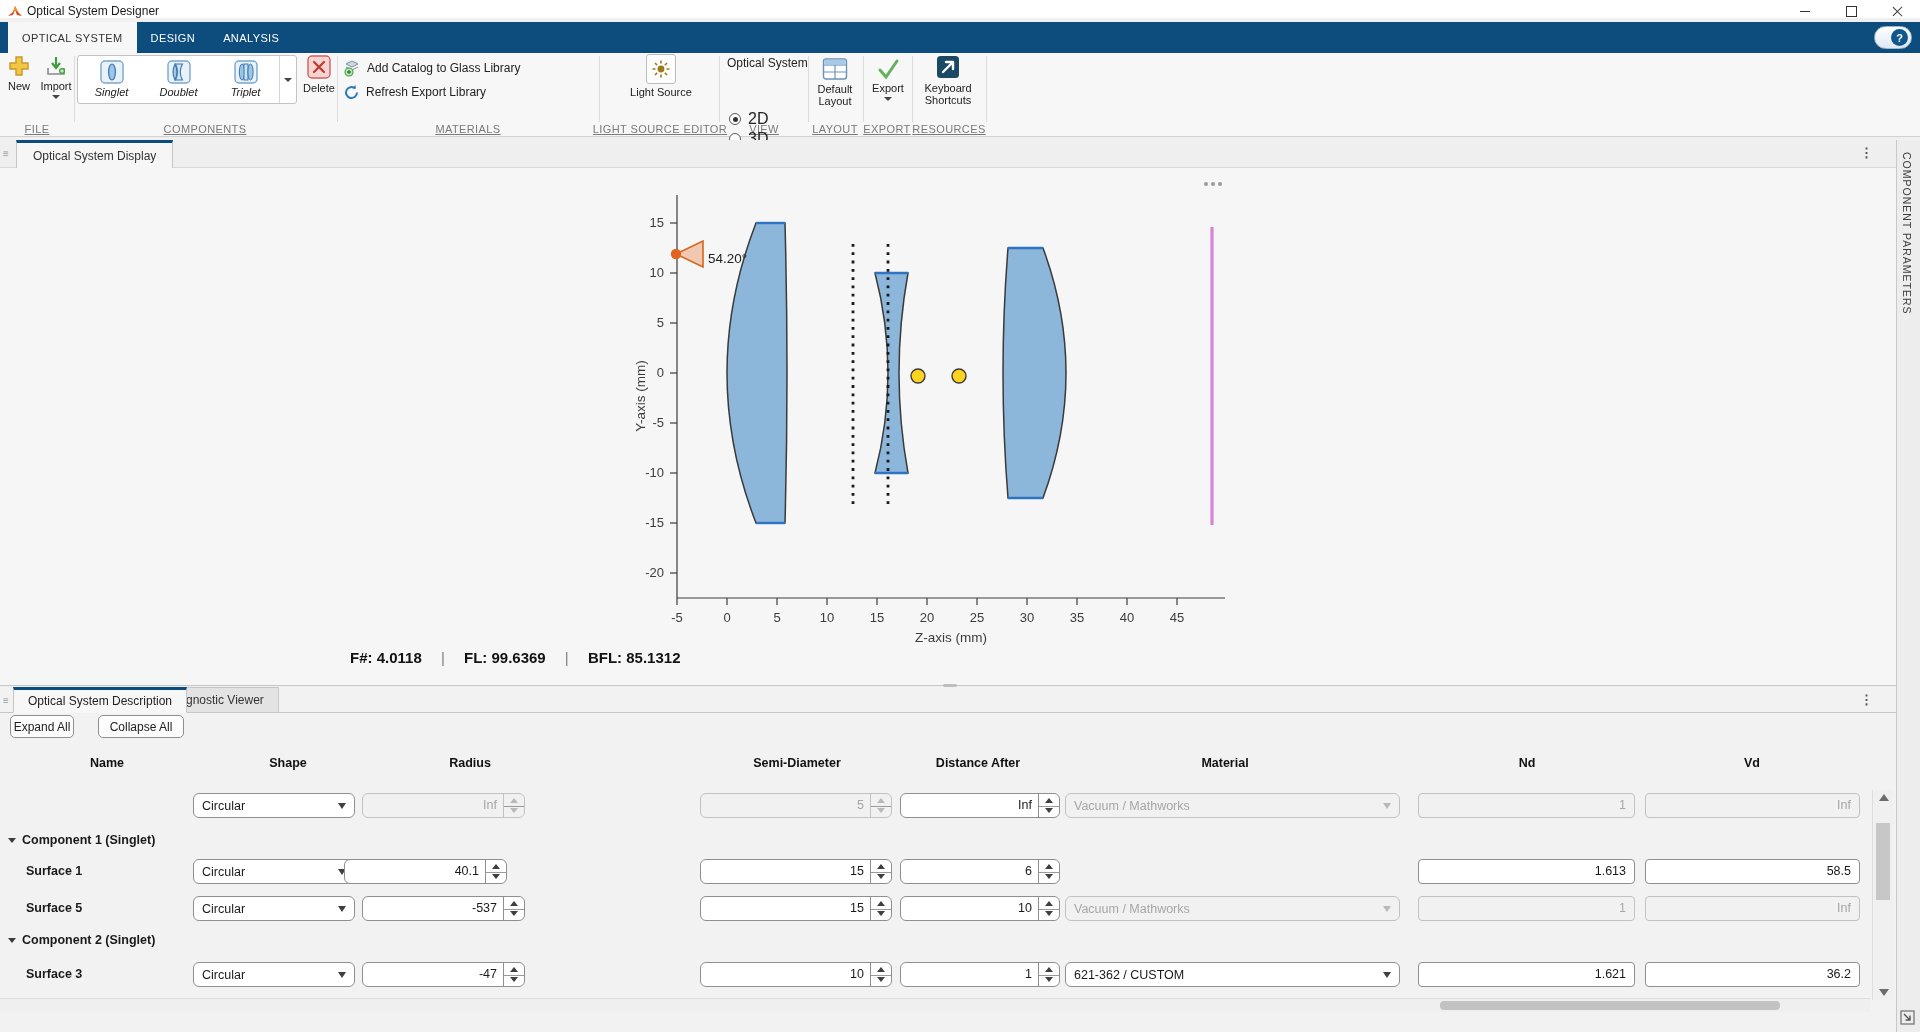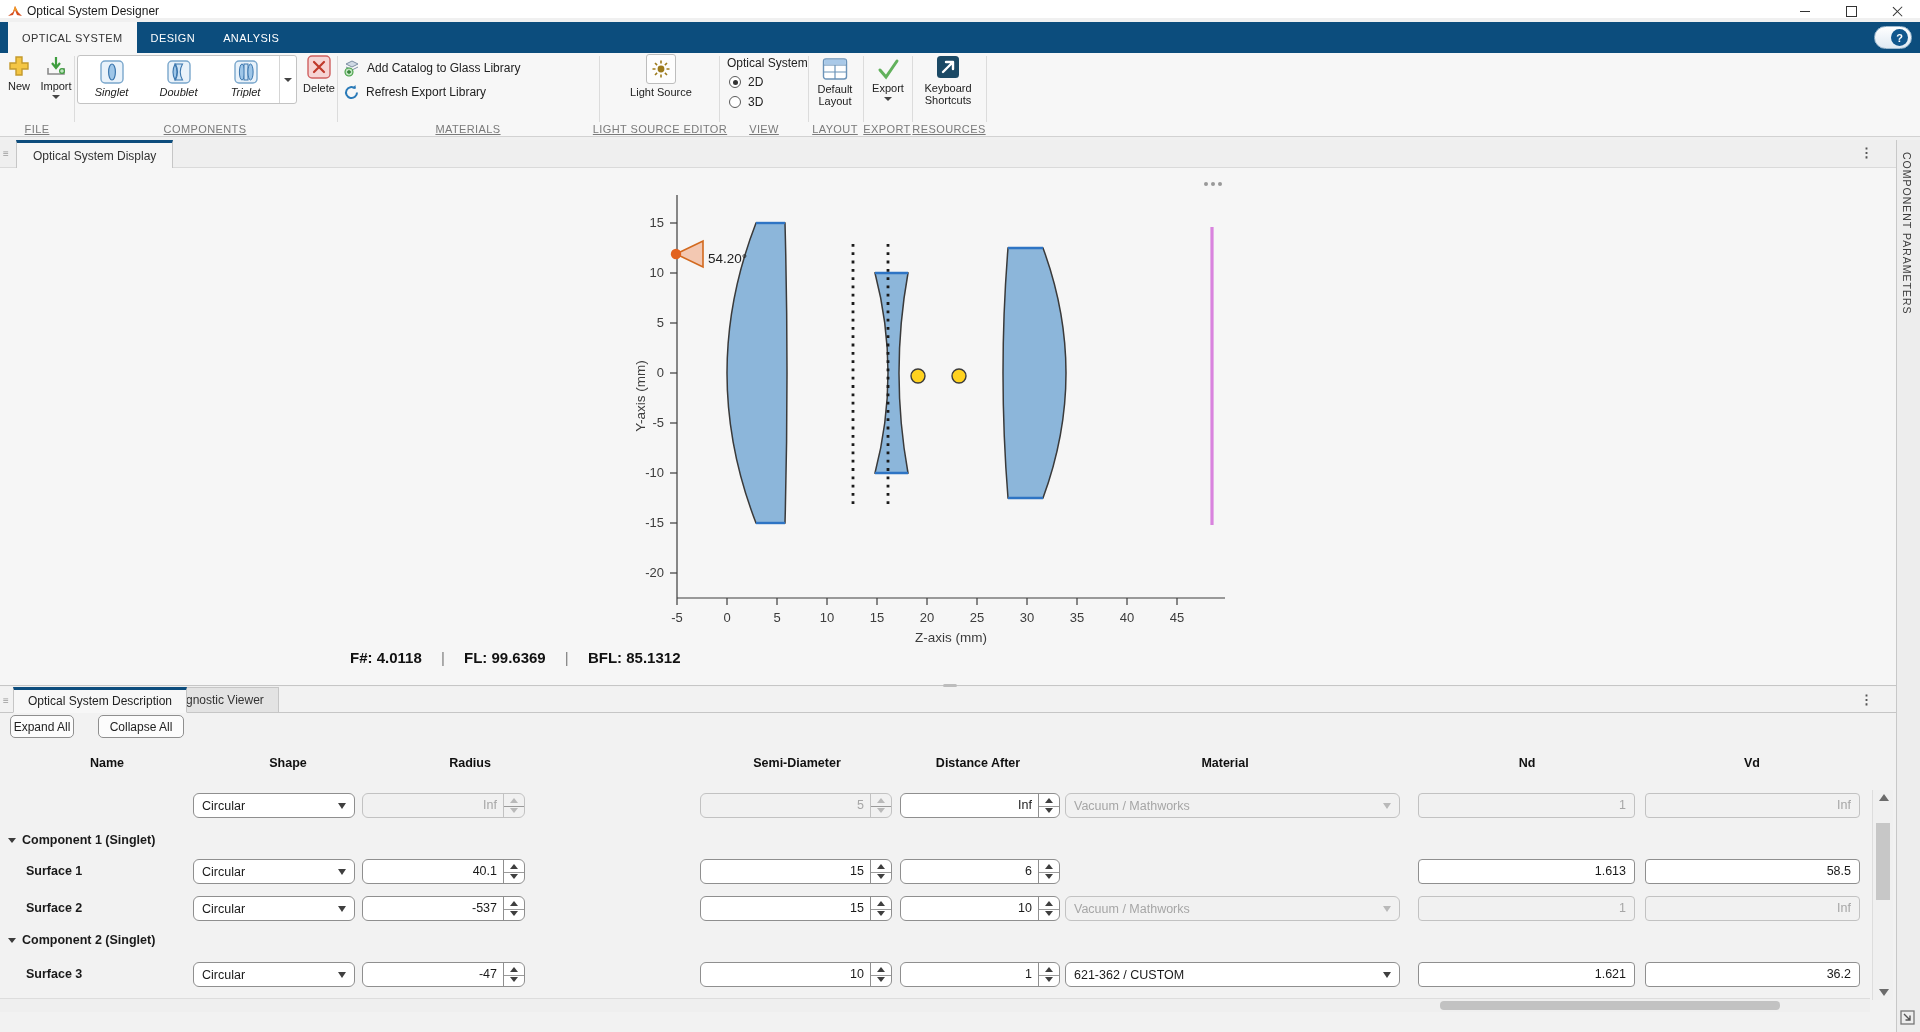--- a/index.html
+++ b/index.html
@@ -29,21 +29,21 @@
   .bigbtn .lbl{font-size:11px;color:#222;margin-top:2px;line-height:12px;text-align:center;white-space:pre-line;}
   .dropcaret{width:0;height:0;border-left:4px solid transparent;border-right:4px solid transparent;border-top:4px solid #444;margin-top:3px;}
   #gallery{position:absolute;left:77px;top:2px;width:220px;height:49px;background:#fff;border:1px solid #c3c3c3;border-radius:3px;box-sizing:border-box;display:flex;}
   .gitem{width:67px;display:flex;flex-direction:column;align-items:center;padding-top:3px;}
   .gitem .lbl{font-size:11px;color:#222;margin-top:1px;font-style:italic;}
   #gallery .gexp{width:16px;border-left:1px solid #d5d5d5;display:flex;align-items:center;justify-content:center;}
   .txtbtn{position:absolute;display:flex;align-items:center;font-size:12px;color:#222;}
   .txtbtn .ic{margin-right:6px;display:flex;}
   .radio{width:12px;height:12px;border-radius:50%;border:1px solid #5a5a5a;background:#fff;position:relative;box-sizing:border-box;}
   .radio.sel:after{content:"";position:absolute;left:2.5px;top:2.5px;width:5px;height:5px;border-radius:50%;background:#333;}
-  .radiorow{position:absolute;display:flex;align-items:center;font-size:12px;color:#222;gap:7px;}
+  .radiorow{position:absolute;display:flex;align-items:center;font-size:16px;color:#222;gap:7px;margin-top:35px;}
   .iconbox{width:30px;height:30px;border:1px solid #bdbdbd;border-radius:3px;background:#fdfdfd;display:flex;align-items:center;justify-content:center;box-sizing:border-box;}
   
   #doc-tabbar{position:absolute;left:0;top:140px;width:1896px;height:28px;background:#efefef;border-bottom:1px solid #dadada;box-sizing:border-box;}
   .doctab{position:absolute;left:16px;top:0;height:28px;padding:0 16px;background:#f6f6f6;border:1px solid #c6c6c6;border-top:3px solid #0d4d7d;border-bottom:none;display:flex;align-items:center;font-size:12px;color:#333;box-sizing:border-box;}
   .grip{position:absolute;left:3px;top:7px;width:10px;height:14px;color:#9a9a9a;font-size:10px;line-height:14px;}
   .vdots{position:absolute;right:22px;top:5px;color:#555;font-size:13px;font-weight:bold;letter-spacing:1px;}
   
   #plot-panel{position:absolute;left:0;top:168px;width:1896px;height:518px;background:#f6f6f6;border-bottom:1px solid #c6c6c6;box-sizing:border-box;}
   #status-line{position:absolute;left:350px;top:481px;width:1200px;font-size:15px;font-weight:bold;color:#111;}
   #status-line .sep{color:#808080;font-weight:normal;margin:0 15px;}
@@ -442,21 +442,21 @@
       <i class="garr"></i>
       <span>Component 1 (Singlet)</span>
     </div>
 
     <div class="trow" style="top:172px">
       <span class="tname">Surface 1</span>
       <div class="cell dd" style="left:193px;width:162px">
         <span class="val">Circular</span>
           <i class="da"></i>
       </div>
-      <div class="cell spin" style="left:362px;width:163px">
+      <div class="cell spin" style="left:344px;width:163px">
         <span class="val">40.1</span>
         <span class="sp">
             <i class="u"></i>
             <i class="d"></i>
           </span>
       </div>
       <div class="cell spin" style="left:700px;width:192px">
         <span class="val">15</span>
         <span class="sp">
             <i class="u"></i>
@@ -468,21 +468,21 @@
         <span class="sp">
             <i class="u"></i>
             <i class="d"></i>
           </span>
       </div>
       <div class="cell pf" style="left:1418px;width:217px">1.613</div>
       <div class="cell pf" style="left:1645px;width:215px">58.5</div>
     </div>
 
     <div class="trow" style="top:209px">
-      <span class="tname">Surface 2</span>
+      <span class="tname">Surface 5</span>
       <div class="cell dd" style="left:193px;width:162px">
         <span class="val">Circular</span>
           <i class="da"></i>
       </div>
       <div class="cell spin" style="left:362px;width:163px">
         <span class="val">-537</span>
         <span class="sp">
             <i class="u"></i>
             <i class="d"></i>
           </span>

